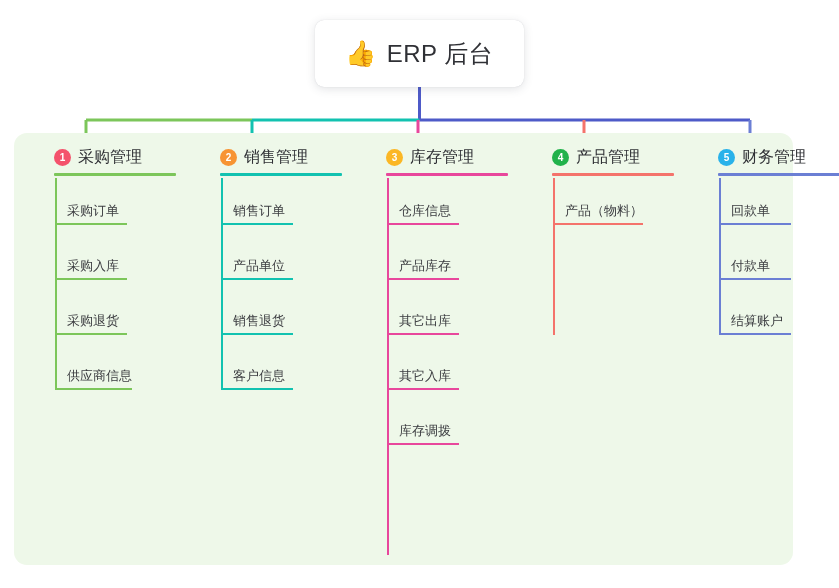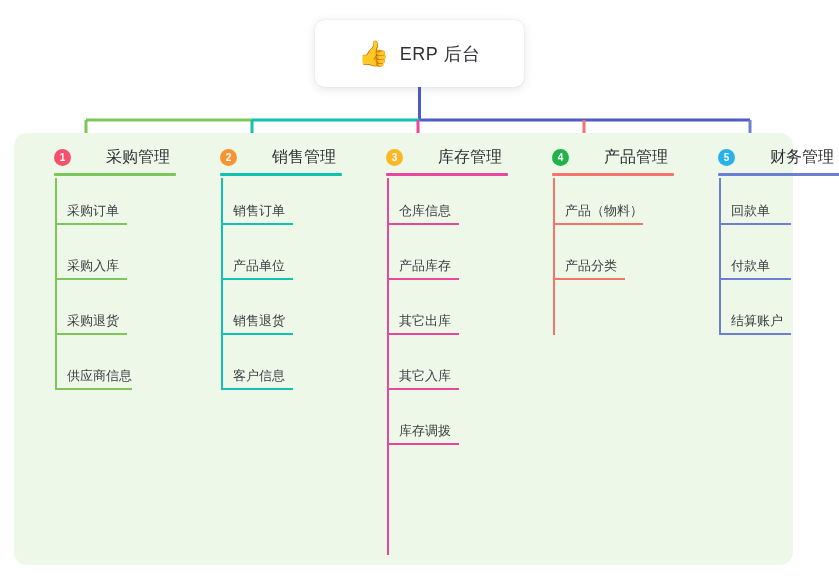--- a/index.html
+++ b/index.html
@@ -34,21 +34,21 @@
     justify-content: center;
     gap: 10px;
     box-sizing: border-box;
   }
   #root-emoji {
     font-size: 25px;
     line-height: 1;
     display: inline-block;
   }
   #root-title {
-    font-size: 18px;
+    font-size: 24px;
     color: #2f3035;
     letter-spacing: 0.5px;
     white-space: nowrap;
   }
 
   
   #connectors {
     position: absolute;
     left: 0;
     top: 0;
@@ -91,21 +91,20 @@
     font-size: 10px;
     line-height: 17px;
     text-align: center;
     font-weight: bold;
     flex: 0 0 auto;
   }
   .col-title {
     font-size: 16px;
     color: #2f3035;
     white-space: nowrap;
-    margin-left: 28px;
   }
   .head-rule {
     position: absolute;
     left: 24px;
     top: 33px;
     width: 122px;
     height: 3px;
     border-radius: 1px;
   }
 
@@ -251,24 +250,20 @@
           <span class="badge" style="background: rgb(33, 178, 75);">4</span>
           <span class="col-title">产品管理</span>
           <div class="head-rule" style="background: rgb(244, 115, 107);"></div>
         </div>
         <div class="items">
           <div class="spine" style="background: rgb(244, 115, 107); height: 157px;"></div>
           <div class="item">
             <span class="item-label">产品（物料）</span>
             <div class="item-rule" style="background: rgb(244, 115, 107); width: 90px;"></div>
           </div>
-          <div class="item">
-            <span class="item-label">产品分类</span>
-            <div class="item-rule" style="background: rgb(244, 115, 107); width: 72px;"></div>
-          </div>
         </div>
       </div>
       <div class="column" style="left: 694px;">
         <div class="col-head">
           <span class="badge" style="background: rgb(41, 178, 234);">5</span>
           <span class="col-title">财务管理</span>
           <div class="head-rule" style="background: rgb(107, 127, 212);"></div>
         </div>
         <div class="items">
           <div class="spine" style="background: rgb(107, 127, 212); height: 157px;"></div>

